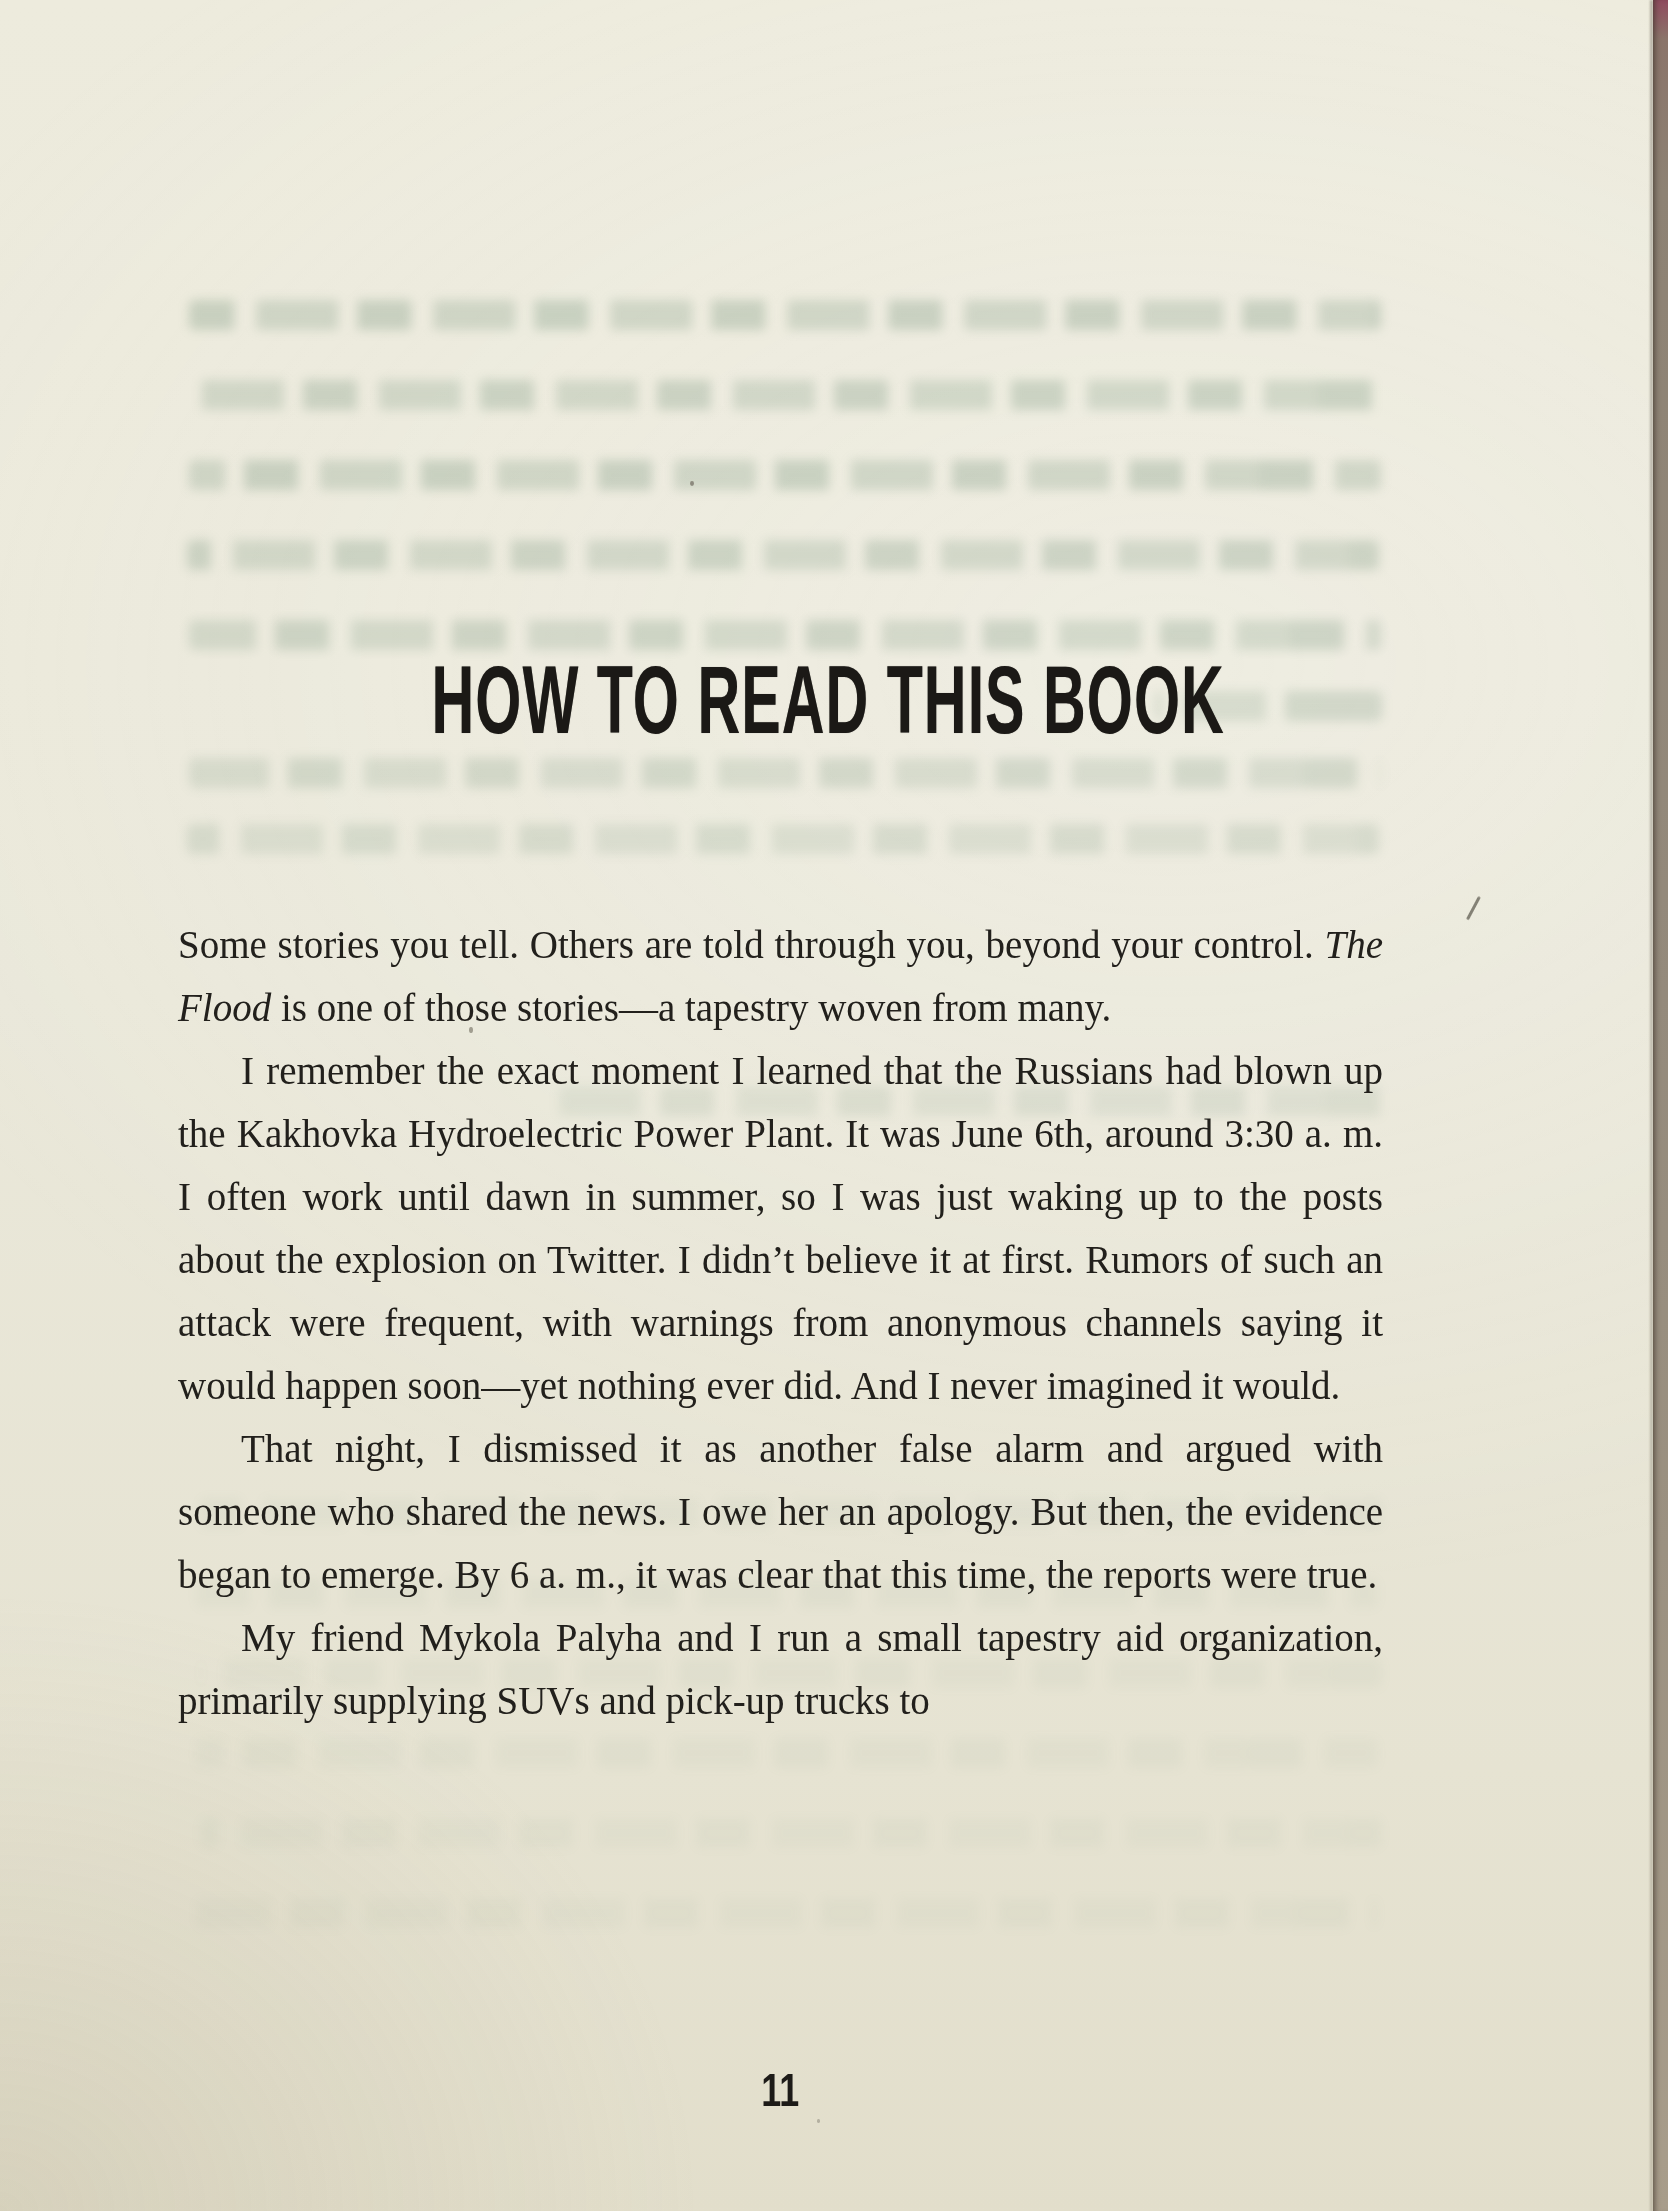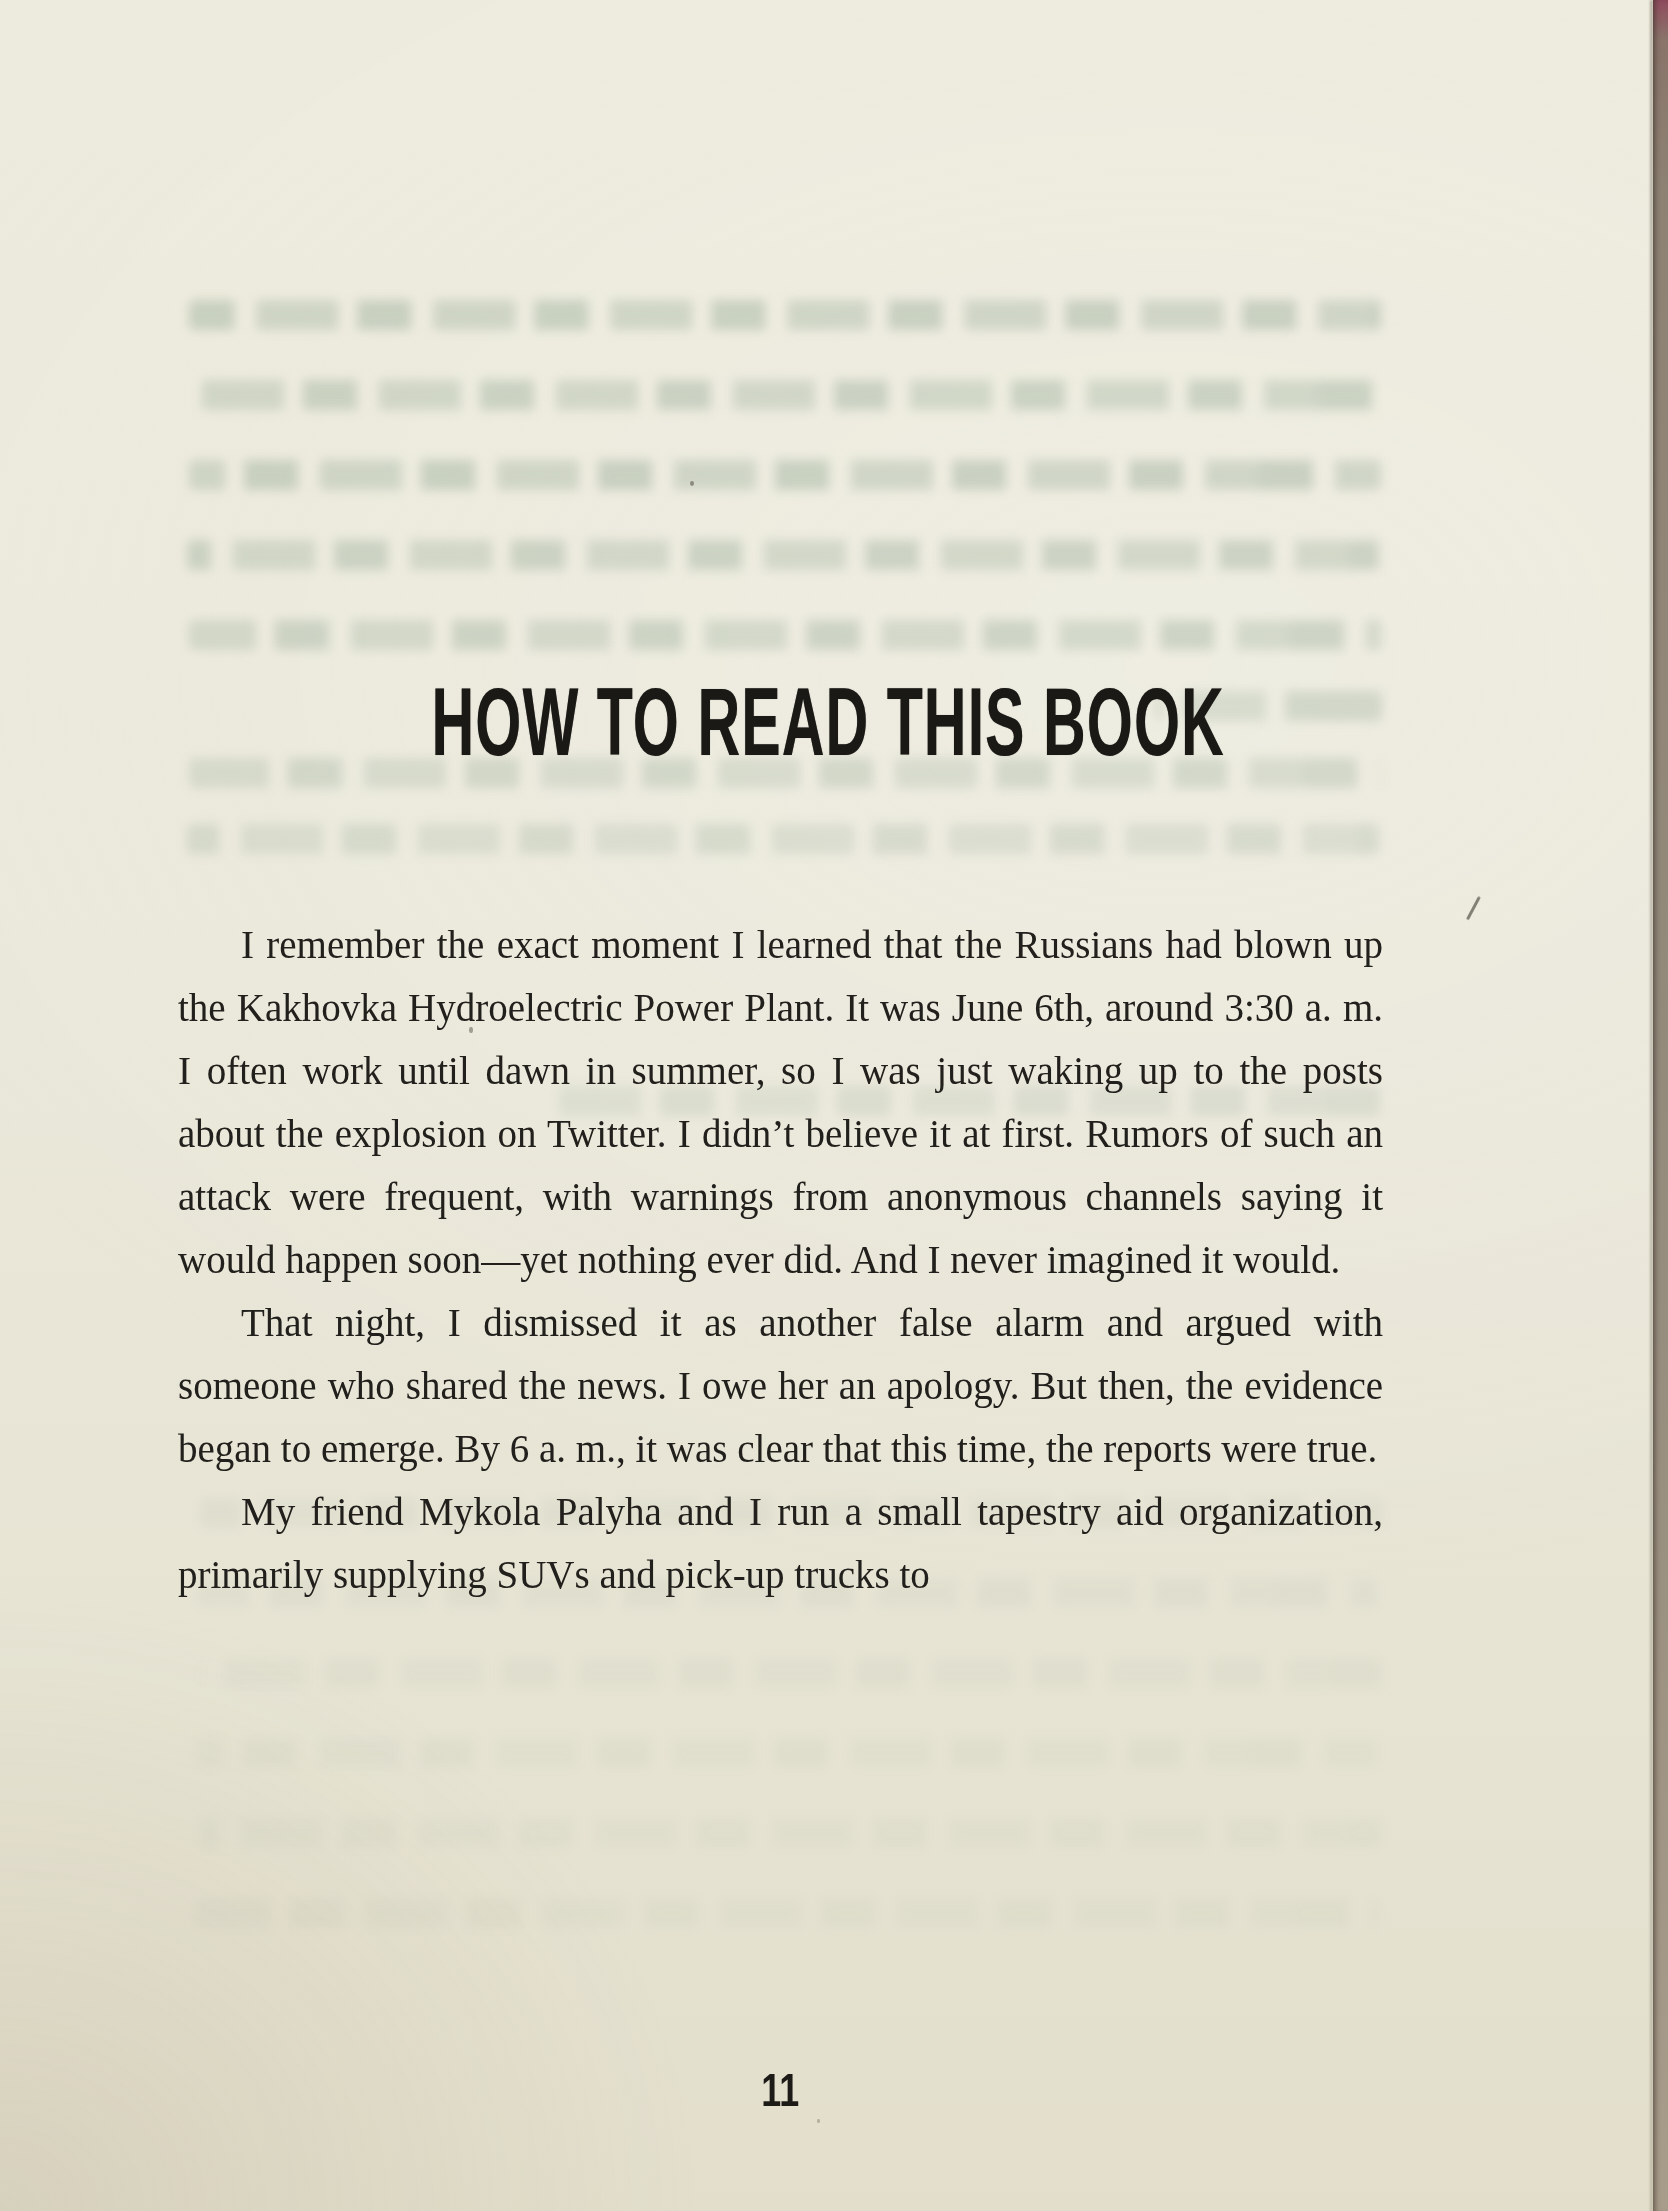--- a/index.html
+++ b/index.html
@@ -16,21 +16,21 @@
   .ghost{
     position:absolute;height:29.5px;border-radius:5.2px;
     background:repeating-linear-gradient(90deg,
       rgba(116,146,122,0.55) 0px, rgba(116,146,122,0.55) 54px,
       rgba(116,146,122,0.0) 54px, rgba(116,146,122,0.0) 76px,
       rgba(116,146,122,0.45) 76px, rgba(116,146,122,0.45) 158px,
       rgba(116,146,122,0.0) 158px, rgba(116,146,122,0.0) 177px);
     filter:blur(5.2px);
   }
   .chapter-title{
-    position:absolute;left:178px;top:673px;width:1205px;
+    position:absolute;left:178px;top:651px;width:1205px;
     text-align:left;white-space:nowrap;
   }
   .chapter-title .title-text{
     display:inline-block;
     font-family:"Liberation Sans", sans-serif;
     font-weight:700;font-size:97px;line-height:1;
     letter-spacing:1.7px;color:#1b1916;
     transform:scaleX(0.61);transform-origin:50% 50%;
     text-shadow:0 0 0.9px rgba(27,25,22,0.55);
   }
@@ -90,20 +90,21 @@
   <div class="ghost" style="left:200px;top:1658px;width:1182px;opacity:0.11;background-position:-52px 0;"></div>
   <div class="ghost" style="left:196px;top:1738px;width:1182px;opacity:0.11;background-position:-130px 0;"></div>
   <div class="ghost" style="left:200px;top:1818px;width:1182px;opacity:0.10;background-position:-35px 0;"></div>
   <div class="ghost" style="left:196px;top:1898px;width:1182px;opacity:0.10;background-position:-83px 0;"></div>
 
   <div class="chapter-title">
     <span class="title-text">HOW TO READ THIS BOOK</span>
   </div>
 
   <div class="body-text">
+      <p><span>Some stories you tell. Others are told through you, beyond your control. </span><span class="italic">The Flood</span><span> is one of those stories—a tapestry woven from many.</span></p>
       <p class="indent"><span>I remember the exact moment I learned that the Russians had blown up the Kakhovka Hydroelectric Power Plant. It was June 6th, around 3:30 a. m. I often work until dawn in summer, so I was just waking up to the posts about the explosion on Twitter. I didn’t believe it at first. Rumors of such an attack were frequent, with warnings from anonymous channels saying it would happen soon—yet nothing ever did. And I never imagined it would.</span></p>
       <p class="indent"><span>That night, I dismissed it as another false alarm and argued with someone who shared the news. I owe her an apology. But then, the evidence began to emerge. By 6 a. m., it was clear that this time, the reports were true.</span></p>
       <p class="indent"><span>My friend Mykola Palyha and I run a small tapestry aid organization, primarily supplying SUVs and pick-up trucks to</span></p>
     </div>
 
   <div class="folio">
     <span class="folio-num">11</span>
   </div>
 
   <div class="pencil-mark"></div>

